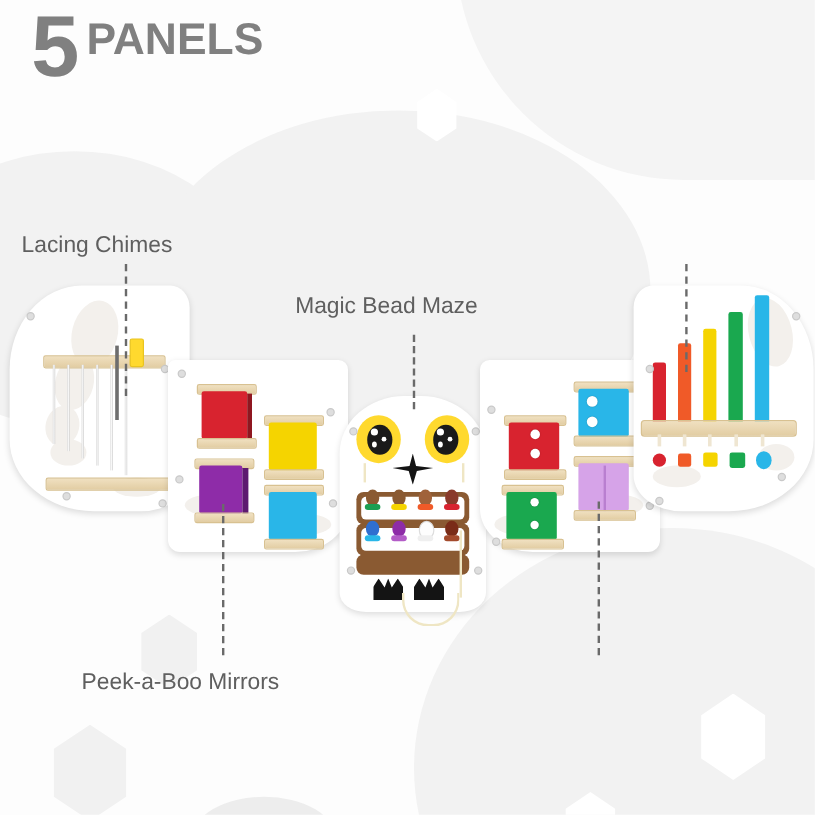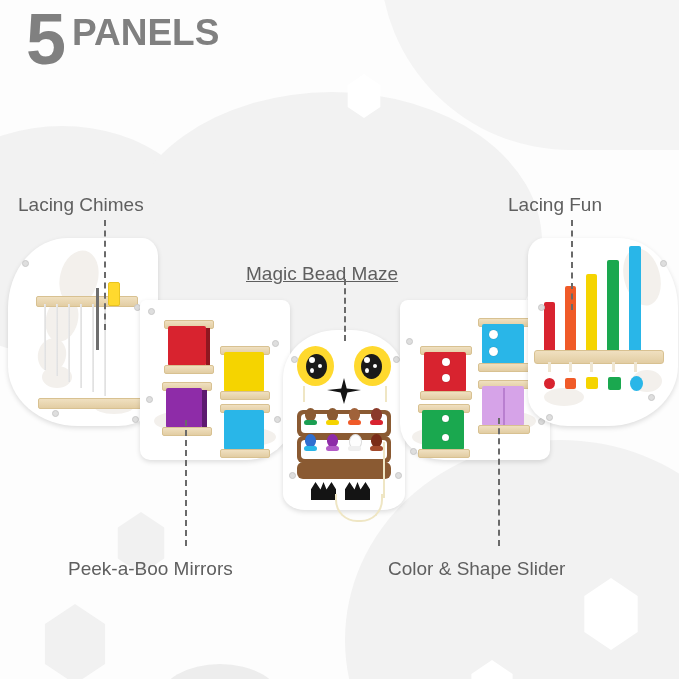--- a/index.html
+++ b/index.html
@@ -37,21 +37,21 @@
 
   
   .callout{
     position:absolute;
     font-size:19px;
     color:#5f5f5f;
     white-space:nowrap;
     font-family:"Liberation Sans",sans-serif;
   }
   #lbl-musical-chimes{left:18px;top:194px;}
-  #lbl-magic-bead-maze{left:246px;top:263px;text-decoration:underline;}
+  #lbl-magic-bead-maze{left:246px;top:245px;}
   #lbl-lacing-fun{left:508px;top:194px;}
   #lbl-peek-a-boo{left:68px;top:558px;}
   #lbl-color-shape{left:388px;top:558px;}
 
   .leader{
     position:absolute;
     border-left:2px dashed #6a6a6a;
     width:0;
     z-index:4;
   }
@@ -349,18 +349,16 @@
 
   <div class="label-layer">
     <div class="leader" id="leader-chimes"></div>
     <div class="leader" id="leader-maze"></div>
     <div class="leader" id="leader-lacing"></div>
     <div class="leader" id="leader-peek"></div>
     <div class="leader" id="leader-slider"></div>
 
     <div class="callout" id="lbl-musical-chimes">Lacing Chimes</div>
     <div class="callout" id="lbl-magic-bead-maze">Magic Bead Maze</div>
-    <div class="callout" id="lbl-lacing-fun">Lacing Fun</div>
     <div class="callout" id="lbl-peek-a-boo">Peek-a-Boo Mirrors</div>
-    <div class="callout" id="lbl-color-shape">Color &amp; Shape Slider</div>
   </div>
 
 </div>
 
 </body></html>

